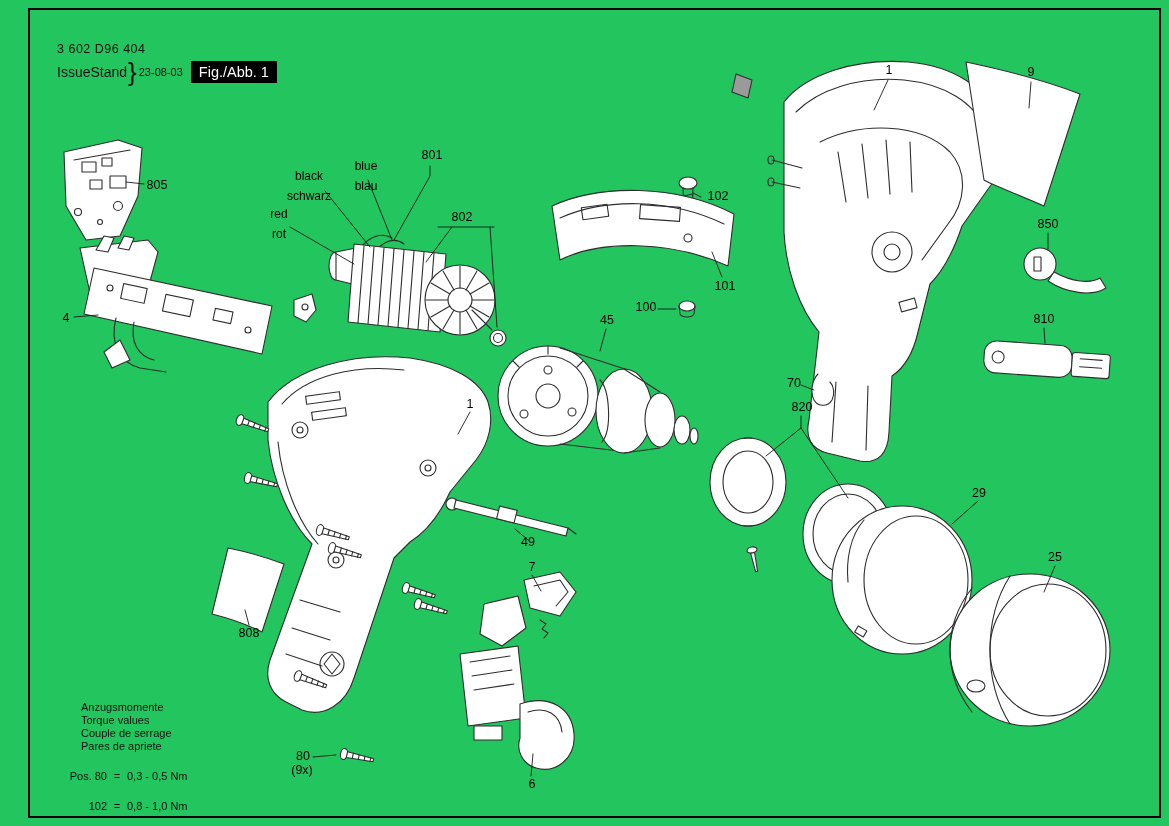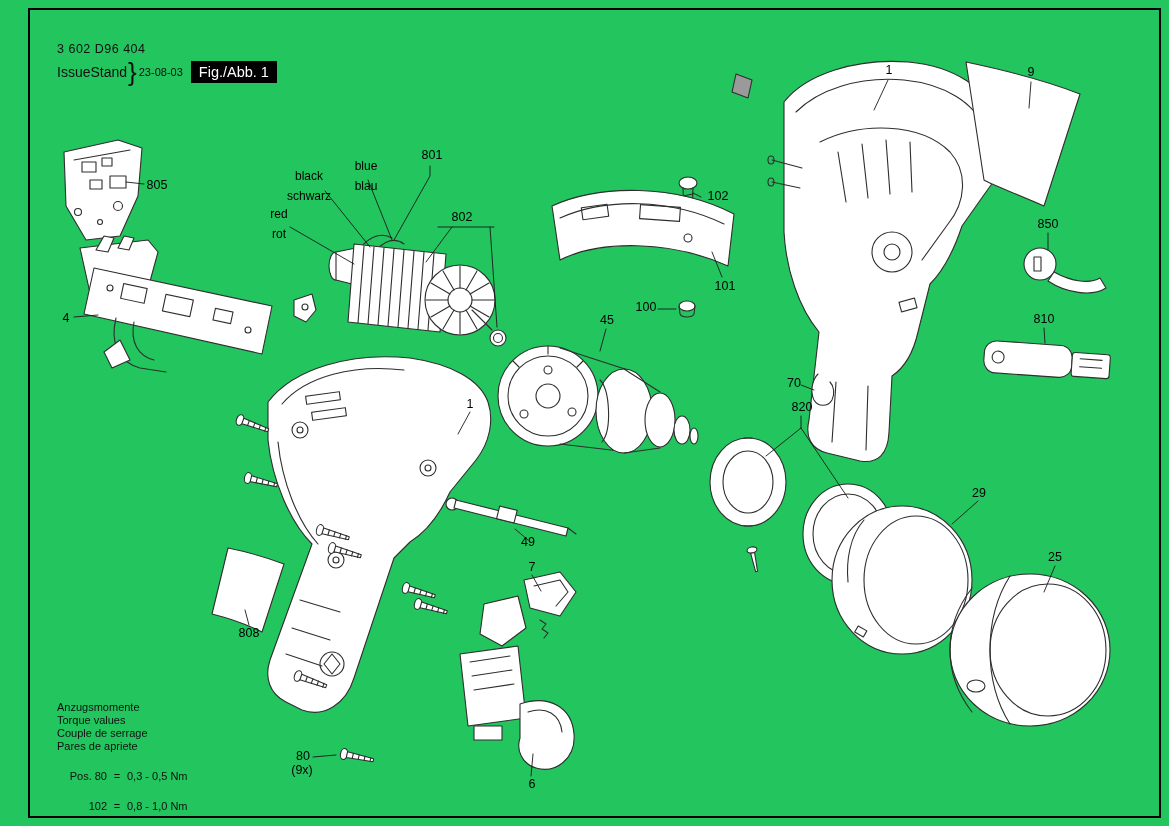--- a/index.html
+++ b/index.html
@@ -11,21 +11,21 @@
   .art{position:absolute;left:0;top:0;}
   .docnum{position:absolute;left:57px;top:42px;font-size:12.5px;letter-spacing:0.5px;}
   .issue-wrap{position:absolute;left:57px;top:60px;display:flex;align-items:center;}
   .issue-col{display:flex;font-size:14px;line-height:12px;}
   .brace{font-size:26px;font-weight:300;margin:0 2px 0 1px;line-height:24px;}
   .date{font-size:11px;margin-right:8px;}
   .figbox{background:#000;color:#fff;font-size:14.5px;font-weight:normal;padding:3px 8px;}
   .modnote{position:absolute;left:288px;top:76px;font-size:10.5px;line-height:12px;white-space:pre;}
   .usbnote{position:absolute;left:974px;top:404px;font-size:11px;font-weight:bold;line-height:13.5px;white-space:pre;}
   .torque{position:absolute;left:57px;top:701px;font-size:11px;line-height:13px;}
-  .torque-heading{white-space:pre;}
+  .torque-heading{white-space:pre;margin-left:24px;}
   .torque-row{margin-top:17px;}
   .torque-row .pos{display:inline-block;width:50px;text-align:right;}
   .torque-row .eq{display:inline-block;width:20px;text-align:center;}
   .plabel{position:absolute;transform:translateX(-50%);font-size:12.5px;white-space:nowrap;color:#000;}
   .wlabel{position:absolute;transform:translateX(-50%);font-size:12px;line-height:20px;text-align:center;white-space:pre;color:#000;}
 </style>
 </head>
 <body>
 
 <div class="page">

